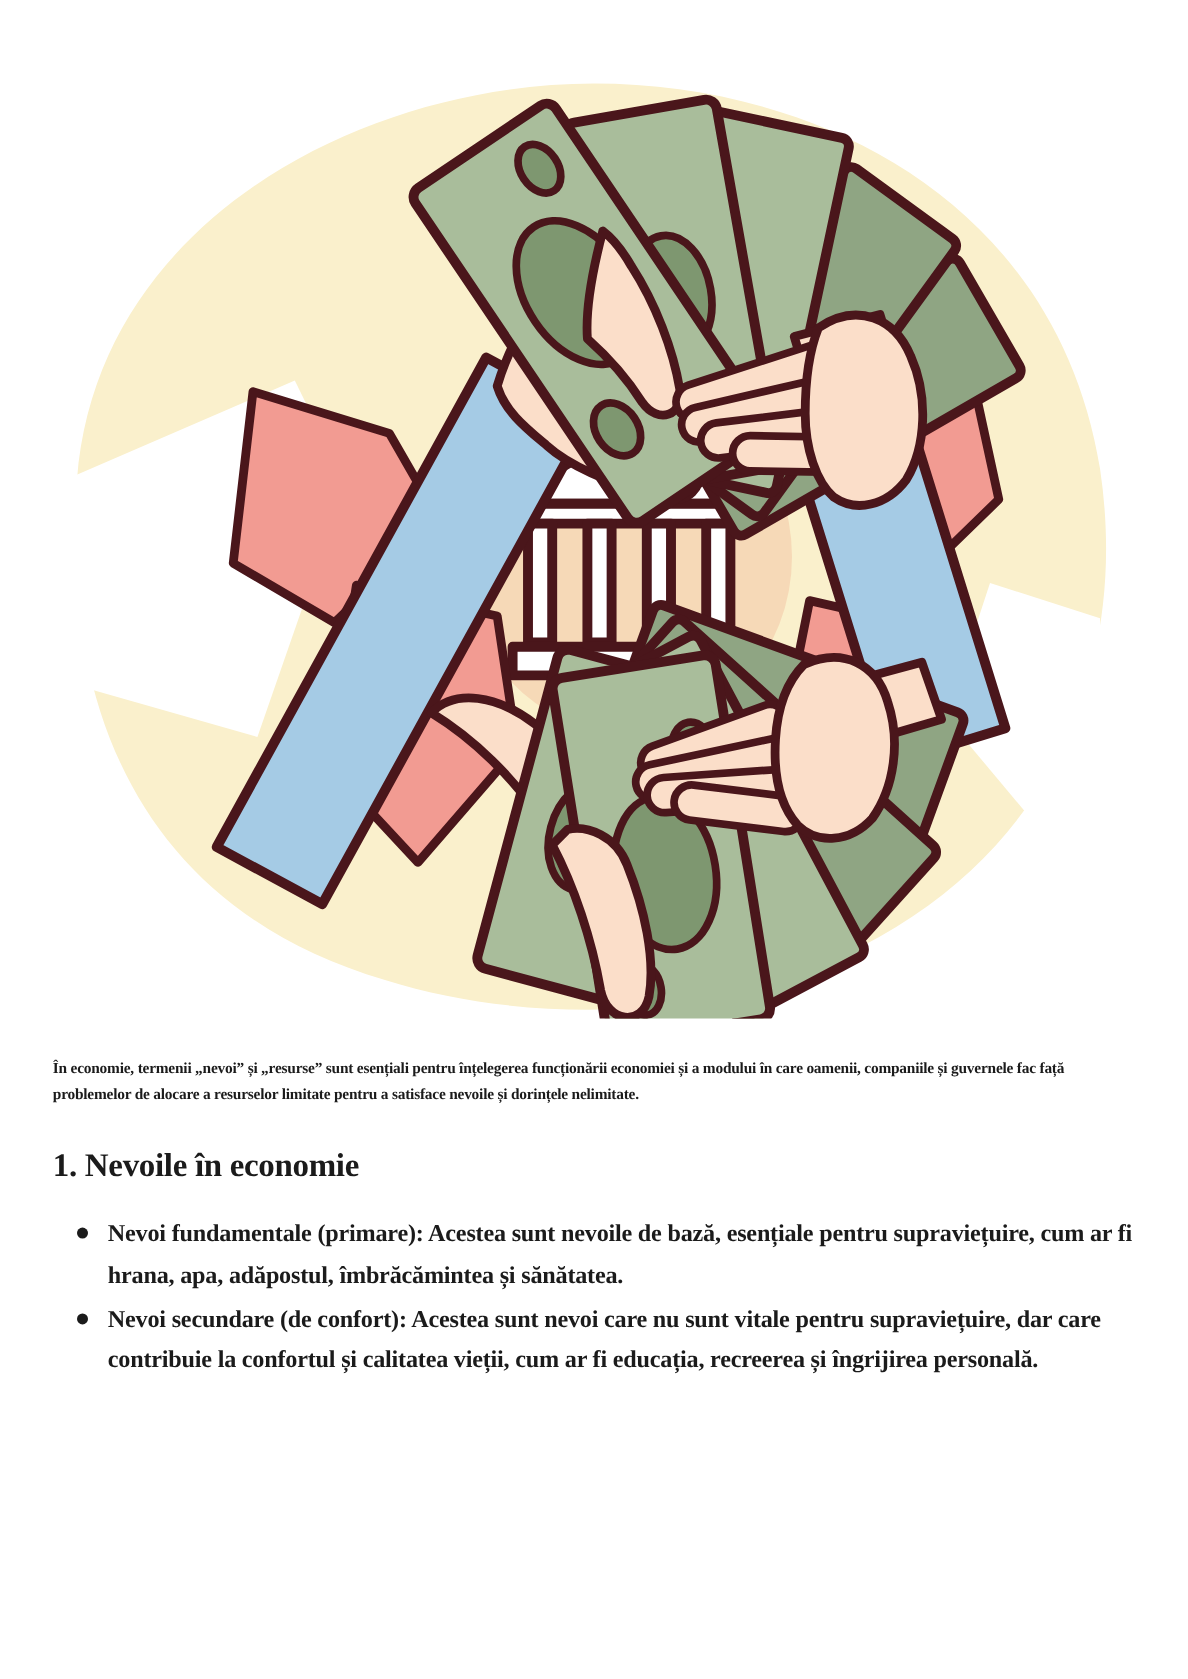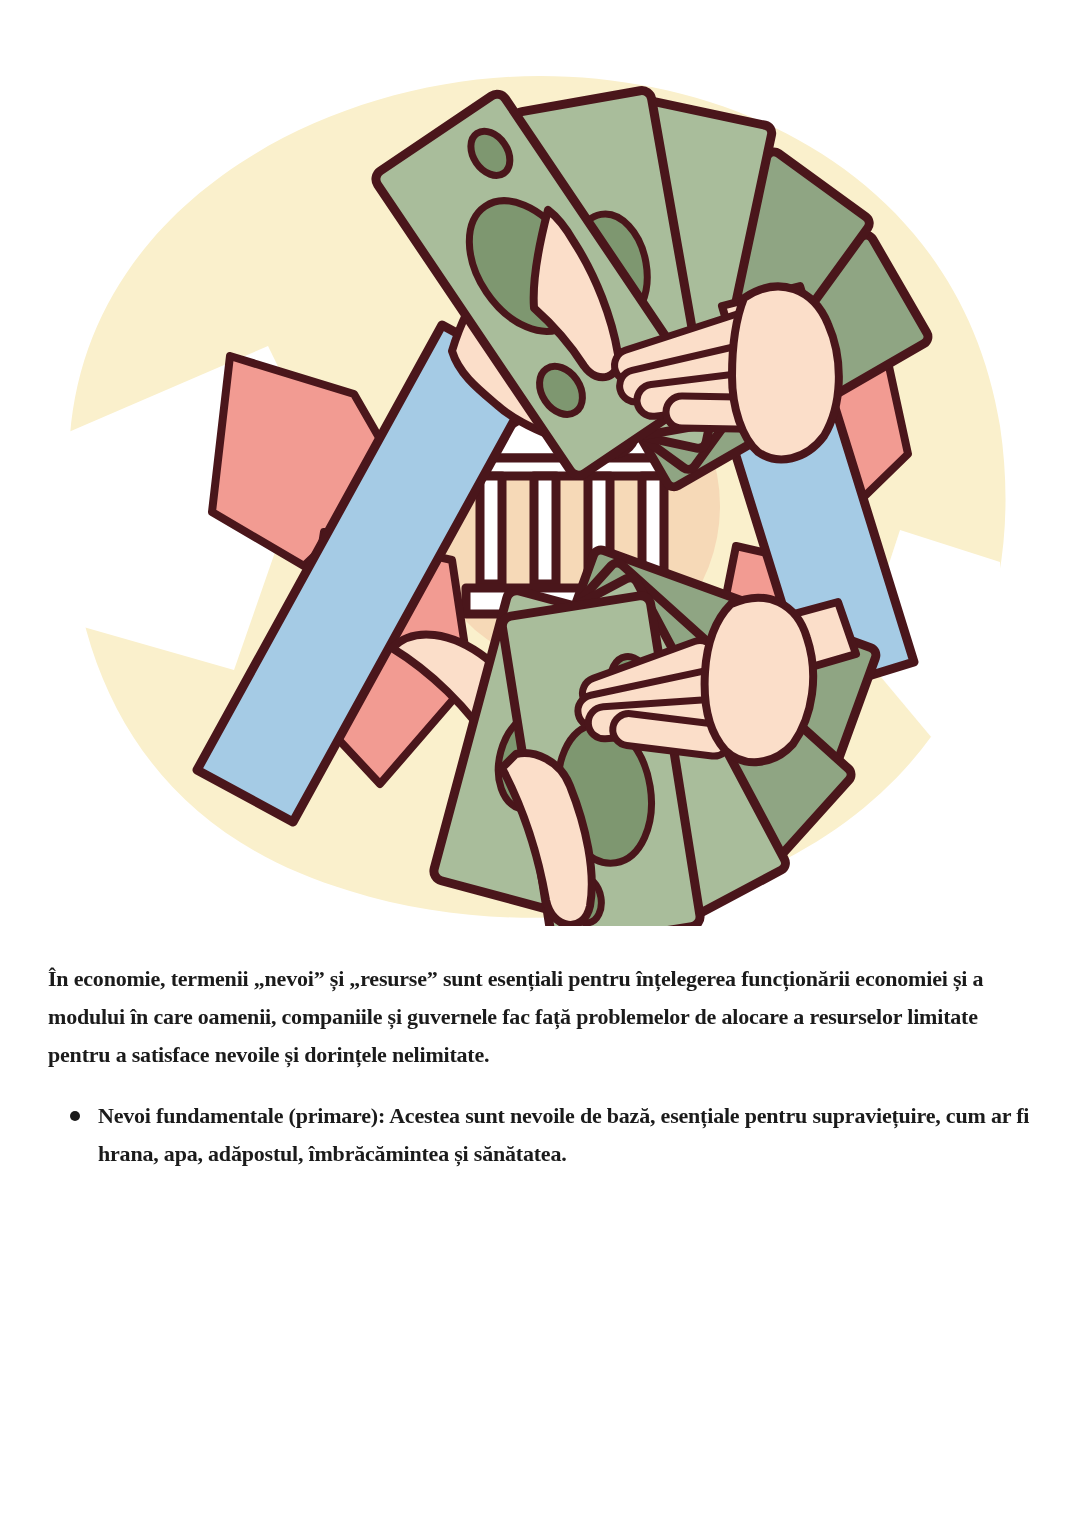--- a/index.html
+++ b/index.html
@@ -26,21 +26,21 @@
   .c-bill{fill:var(--bill)}
   .c-billdark{fill:var(--billdark)}
   .c-oval{fill:var(--billoval)}
   .o{stroke:var(--outline);stroke-width:9;stroke-linejoin:round;stroke-linecap:round}
   .o8{stroke:var(--outline);stroke-width:8;stroke-linejoin:round;stroke-linecap:round}
   .o7{stroke:var(--outline);stroke-width:7;stroke-linejoin:round;stroke-linecap:round}
   .nostroke{stroke:none}
 
   .content{padding:0 48px;font-weight:700}
   .intro{
-    margin:34px 0 20px;font-size:22px;line-height:1.72;letter-spacing:-.2px;
+    margin:34px 0 20px;font-size:14px;line-height:1.72;letter-spacing:-.2px;
   }
   h2.section-heading{
     margin:34px 0 22px;font-size:30px;line-height:1.2;letter-spacing:-.3px;font-weight:700;
   }
   .section-intro{margin:0 0 14px;font-size:22px;line-height:1.72;letter-spacing:-.2px}
   ul.needs-list{margin:24px 0 0;padding:0 0 0 22px;list-style:none}
   ul.needs-list li{
     position:relative;padding-left:28px;margin:0 0 3px;
     font-size:22px;line-height:1.7;letter-spacing:-.2px;
   }
@@ -172,18 +172,20 @@
           </g>
       </g>
       <path class="c-skin o8" d="M 731 598 C 767 582 797 598 807 632 C 819 668 813 710 793 738 C 773 760 743 762 725 744 C 709 726 703 698 705 666 C 707 634 717 612 731 598 Z"></path>
     </g>
   </svg>
 </figure>
 
 <main class="content">
   <p class="intro">În economie, termenii „nevoi” și „resurse” sunt esențiali pentru înțelegerea funcționării economiei și a modului în care oamenii, companiile și guvernele fac față problemelor de alocare a resurselor limitate pentru a satisface nevoile și dorințele nelimitate.</p>
 
+  <h2 class="section-heading">1. Nevoile în economie</h2>
 
 
   <ul class="needs-list">
     <li>Nevoi fundamentale (primare): Acestea sunt nevoile de bază, esențiale pentru supraviețuire, cum ar fi hrana, apa, adăpostul, îmbrăcămintea și sănătatea.</li>
+    <li>Nevoi secundare (de confort): Acestea sunt nevoi care nu sunt vitale pentru supraviețuire, dar care contribuie la confortul și calitatea vieții, cum ar fi educația, recreerea și îngrijirea personală.</li>
   </ul>
 </main>
 
 </body></html>

